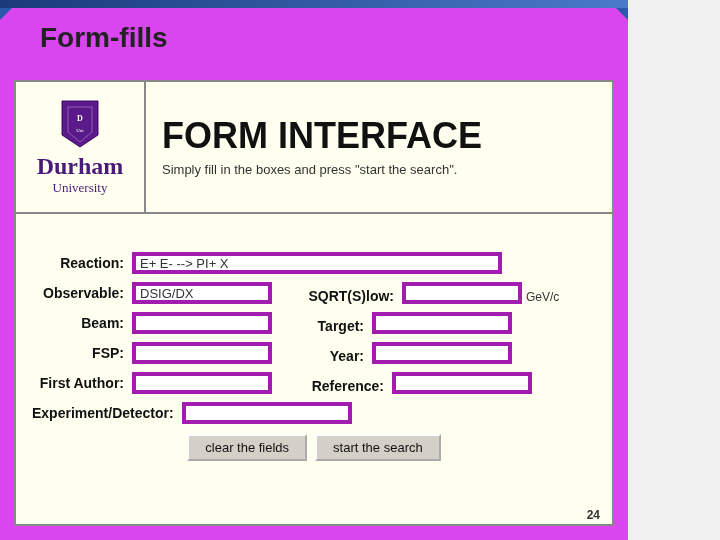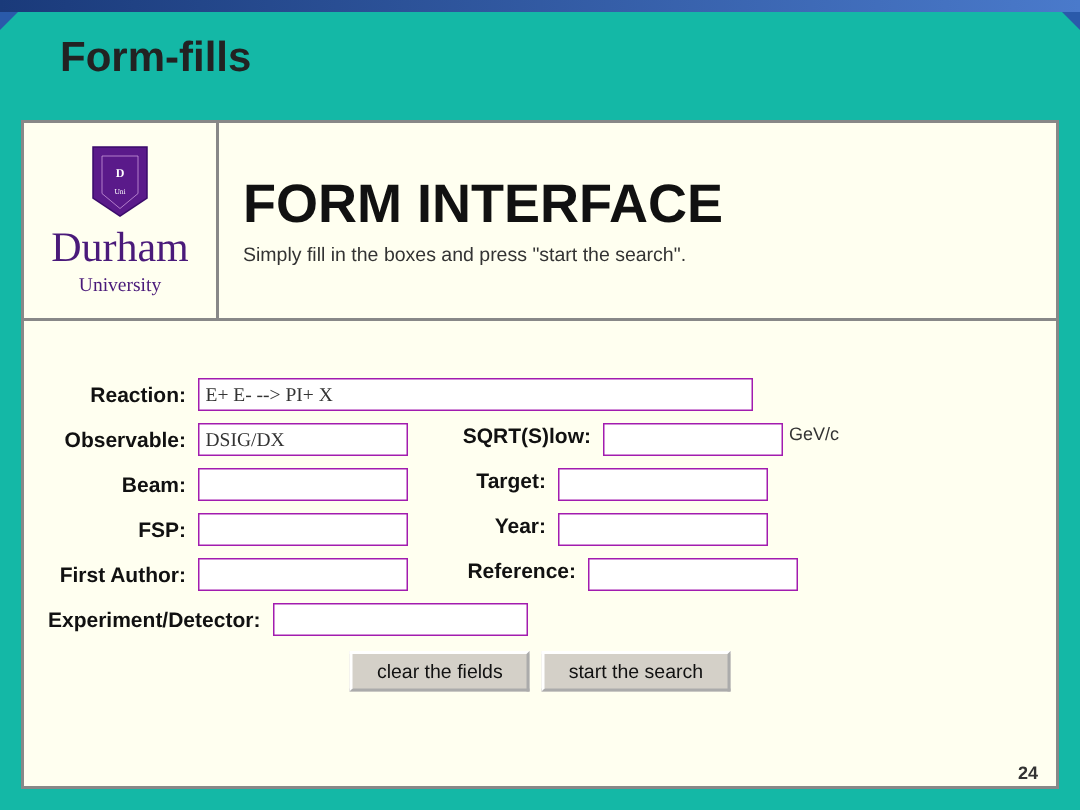--- a/index.html
+++ b/index.html
@@ -5,23 +5,23 @@
     * { margin: 0; padding: 0; box-sizing: border-box; }
     body {
       width: 720px;
       height: 540px;
       background: #f0f0f0;
       font-family: Arial, sans-serif;
       overflow: hidden;
       position: relative;
     }
     .slide-bg {
-      width: 720px;
+      width: 628px;
       height: 540px;
-      background: #14b8a6;
+      background: #d946ef;
       position: relative;
     }
     
     .top-bar {
       position: absolute;
       top: 0; left: 0; right: 0;
       height: 8px;
       background: linear-gradient(to right, #1a3a7a, #4a7acb);
     }
     .slide-title {
@@ -63,22 +63,22 @@
       display: flex;
       flex-direction: column;
       align-items: center;
     }
     .logo-shield {
       width: 40px;
       height: 50px;
       margin-bottom: 4px;
     }
     .logo-text-dur {
-      font-size: 28px;
-      font-weight: normal;
+      font-size: 24px;
+      font-weight: bold;
       color: #4a1a7a;
       font-family: serif;
     }
     .logo-text-uni {
       font-size: 13px;
       color: #4a1a7a;
       font-family: serif;
     }
     .title-box {
       flex: 1;
@@ -128,41 +128,41 @@
     .label-beam { width: 100px; text-align: right; padding-right: 8px; }
     .label-fsp { width: 100px; text-align: right; padding-right: 8px; }
     .label-firstauthor { width: 100px; text-align: right; padding-right: 8px; }
     .label-expdet { width: 150px; text-align: right; padding-right: 24px; }
     .label-sqrt { width: 110px; text-align: right; padding-right: 8px; }
     .label-target { width: 80px; text-align: right; padding-right: 8px; }
     .label-year { width: 80px; text-align: right; padding-right: 8px; }
     .label-reference { width: 100px; text-align: right; padding-right: 8px; }
     .form-input {
       height: 22px;
-      border: 1px solid #a21caf;
+      border: 4px solid #a21caf;
       background: white;
       font-size: 13px;
-      font-family: Liberation Serif, serif;
+      font-family: Liberation Sans, sans-serif;
       padding: 2px 4px;
       color: #333;
     }
     .input-reaction { width: 370px; }
     .input-observable { width: 140px; }
     .input-sqrt { width: 120px; }
     .input-unit { font-size: 12px; color: #333; margin-left: 4px; }
     .input-beam { width: 140px; }
     .input-target { width: 140px; }
     .input-fsp { width: 140px; }
     .input-year { width: 140px; }
     .input-firstauthor { width: 140px; }
     .input-reference { width: 140px; }
     .input-expdet { width: 170px; }
     .right-group {
       display: flex;
-      align-items: flex-start;
+      align-items: flex-end;
       margin-left: 20px;
     }
     
     .buttons-row {
       display: flex;
       align-items: center;
       justify-content: center;
       margin-top: 10px;
       gap: 8px;
       position: relative;

